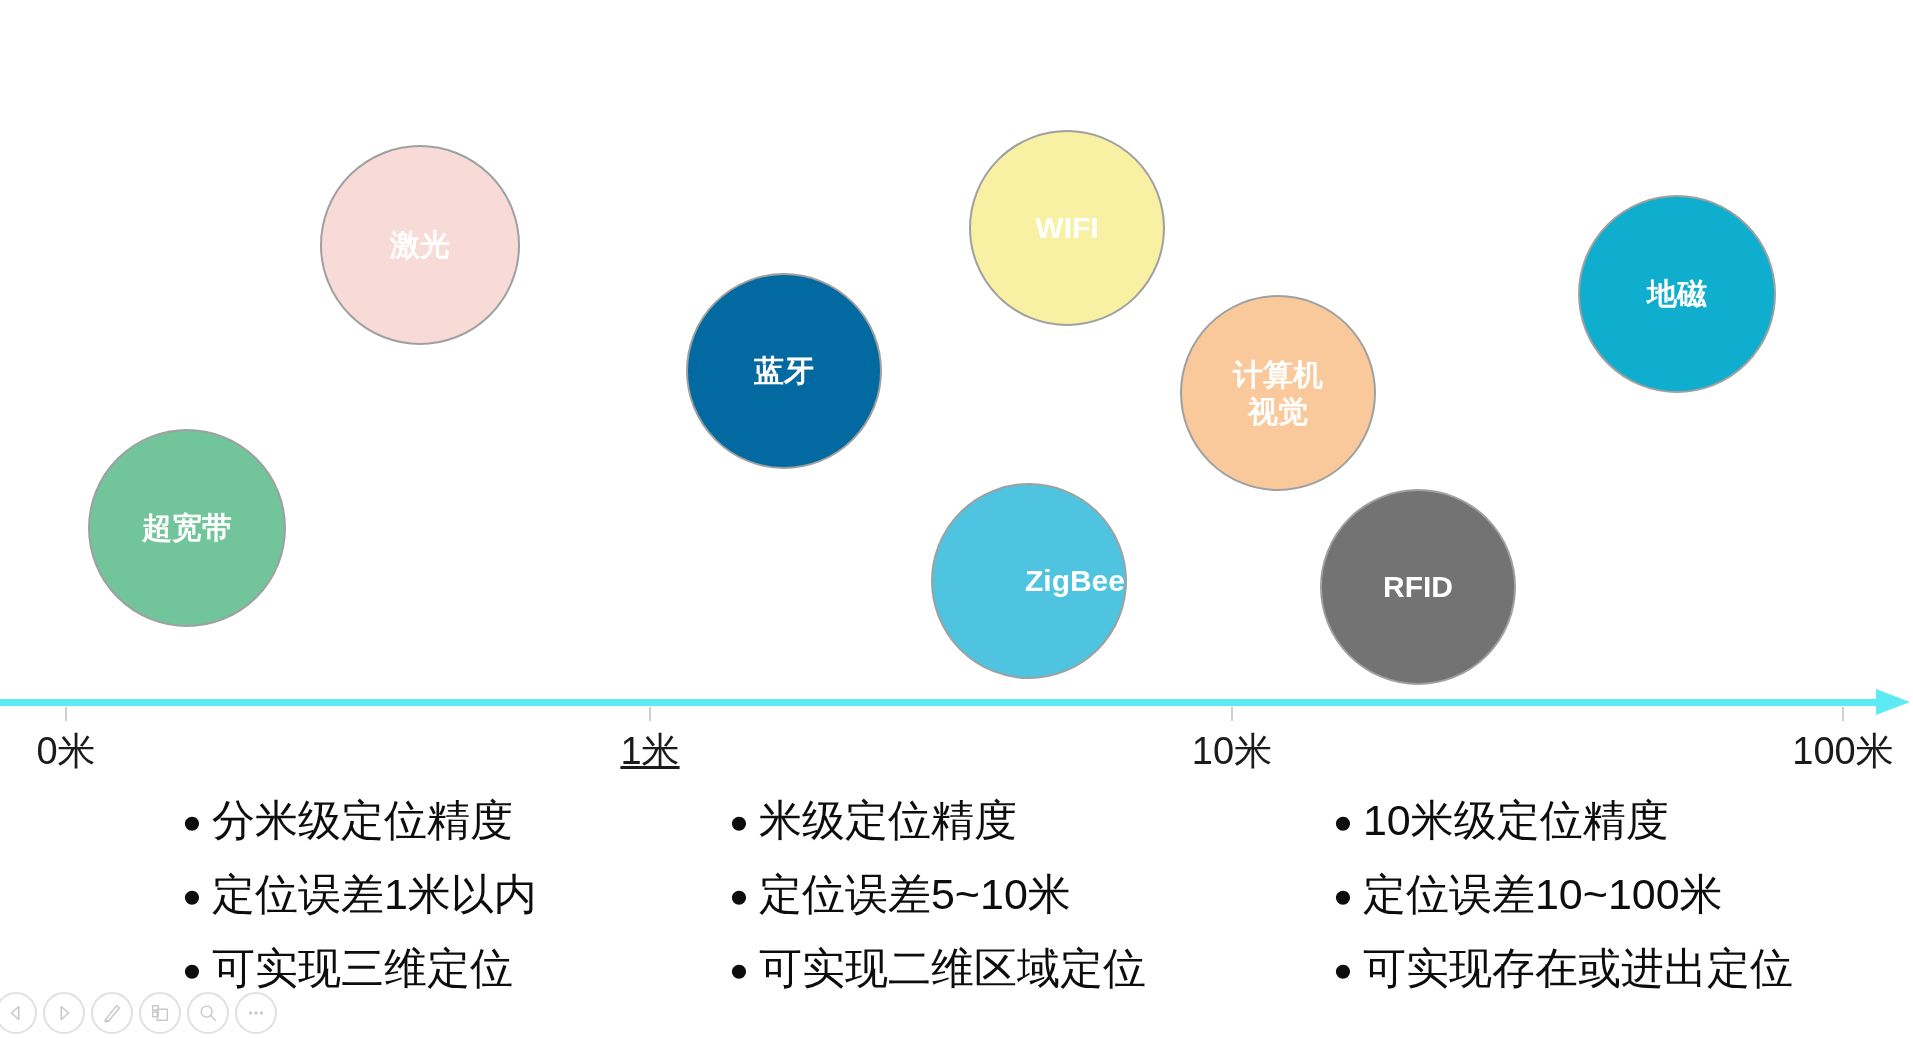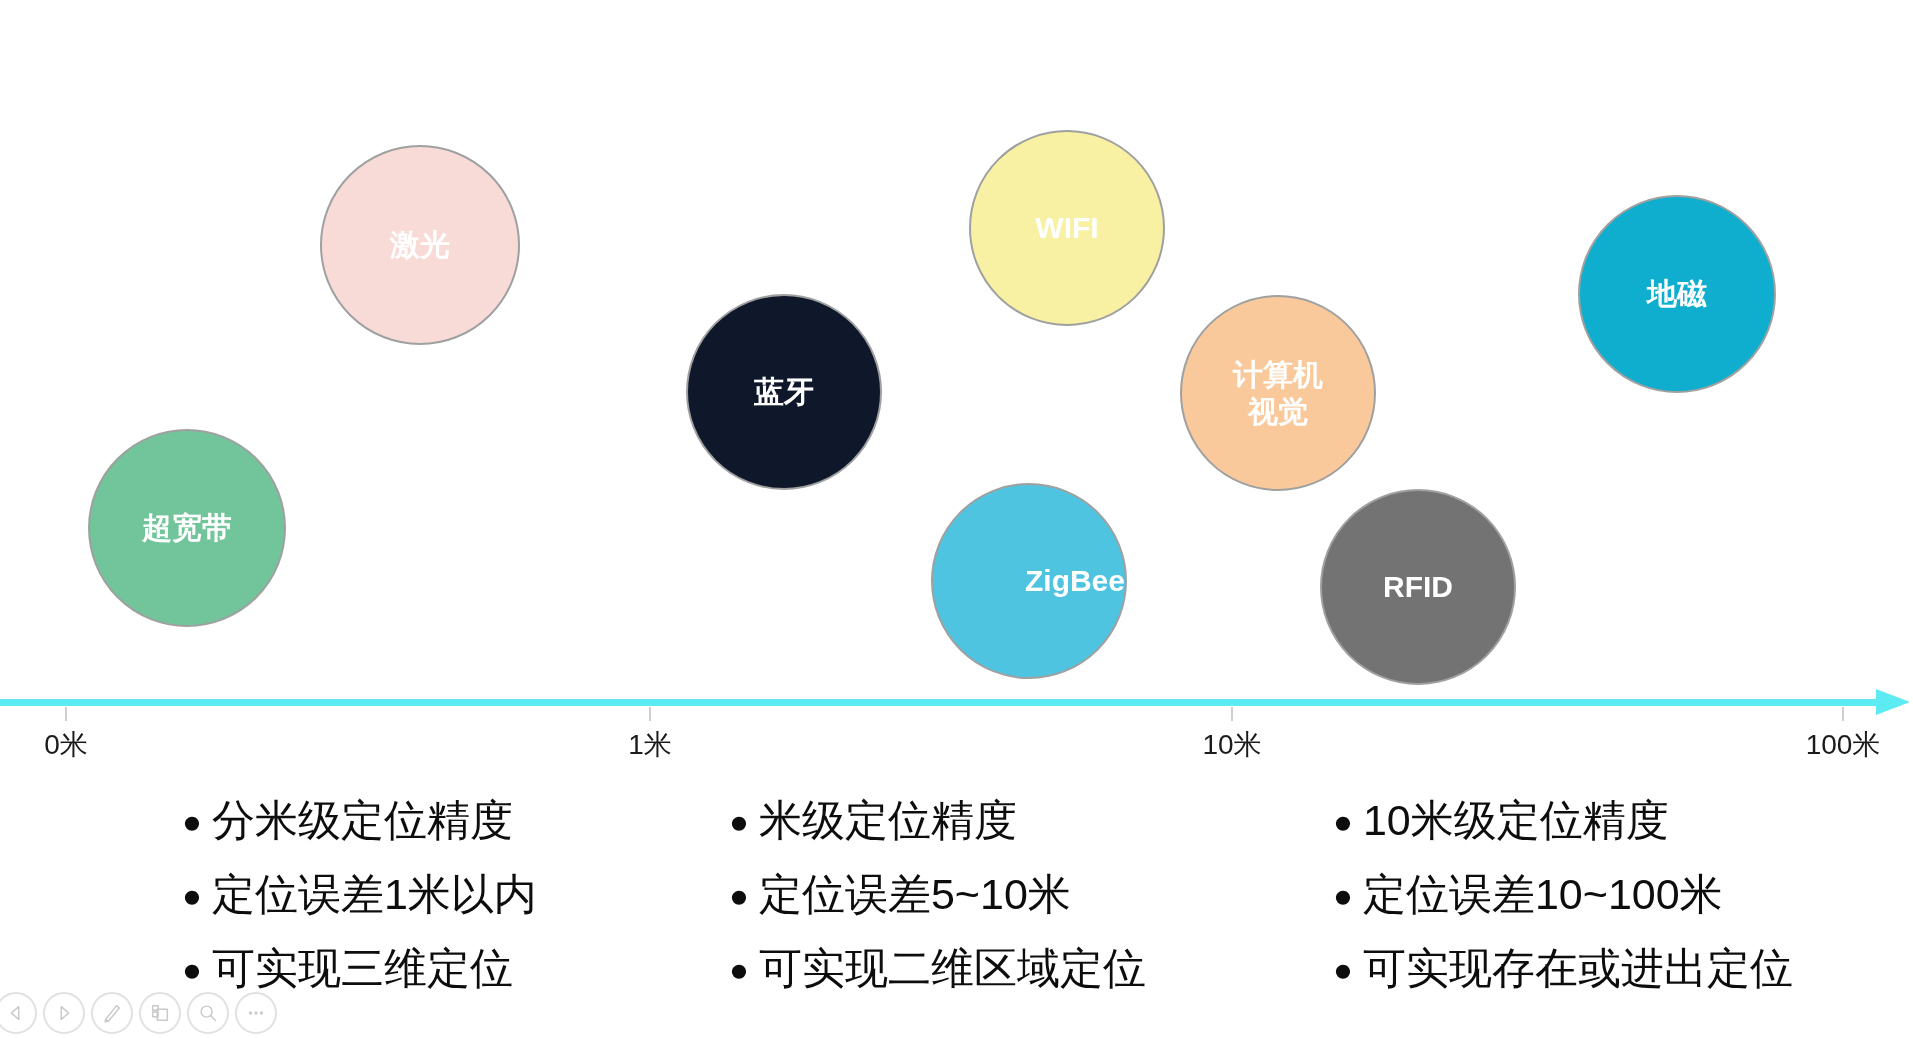--- a/index.html
+++ b/index.html
@@ -6,38 +6,38 @@
   .slide{position:relative;width:1913px;height:1038px;background:#ffffff;overflow:hidden;
          font-family:"Liberation Sans","DejaVu Sans",sans-serif;}
 
   
   .bubble{position:absolute;border-radius:50%;border:2px solid #9FA0A0;
           display:flex;align-items:center;justify-content:center;box-sizing:border-box;}
   .bubble .lbl{color:#ffffff;font-weight:bold;font-size:30px;text-align:center;line-height:1.25;}
   .b0{left:88px;top:429px;width:198px;height:198px;background:#72C59A;}
   .b1{left:320px;top:145px;width:200px;height:200px;background:#F8DBD7;}
   .b2{left:487px;top:434px;width:198px;height:198px;background:#4ACBE8;}
-  .b3{left:686px;top:294px;width:196px;height:196px;background:#0f172a;}
+  .b3{left:686px;top:273px;width:196px;height:196px;background:#0369a1;}
   .b4{left:969px;top:130px;width:196px;height:196px;background:#F8F0A3;}
   .b5{left:931px;top:483px;width:196px;height:196px;background:#4FC4E1;justify-content:flex-end;}
   .b6{left:1180px;top:295px;width:196px;height:196px;background:#FAC99B;}
   .b6 .lbl{width:100px;}
   .b7{left:1320px;top:489px;width:196px;height:196px;background:#737373;}
   .b8{left:1578px;top:195px;width:198px;height:198px;background:#0FAECE;}
 
   
   .axis-line{position:absolute;left:0;top:699px;width:1878px;height:7px;background:#5CEBF2;}
   .axis-arrow{position:absolute;left:1876px;top:689px;width:0;height:0;
               border-top:13px solid transparent;border-bottom:13px solid transparent;
               border-left:34px solid #5CEBF2;}
   .tick{position:absolute;top:707px;width:2px;height:14px;background:#CFCFCF;}
   .tk0{left:65px;} .tk1{left:649px;} .tk2{left:1231px;} .tk3{left:1842px;}
   .tick-label{position:absolute;top:726px;transform:translateX(-50%);
-              font-size:28px;color:#1b1b1b;white-space:nowrap;}
-  .tl0{left:66px;} .tl1{left:650px;} .tl2{left:1232px;} .tl3{left:1843px;}
+              font-size:38px;color:#1b1b1b;white-space:nowrap;}
+  .tl0{left:66px;} .tl1{left:650px;text-decoration:underline;} .tl2{left:1232px;} .tl3{left:1843px;}
 
   
   .legend-col{position:absolute;top:796px;}
   .lc0{left:182px;} .lc1{left:729px;} .lc2{left:1333px;}
   .li{display:flex;align-items:center;height:50px;margin-bottom:24px;
       font-size:43px;color:#0d0d0d;white-space:nowrap;}
   .li .dot{font-size:33px;margin-right:10px;line-height:1;}
 
   
   .toolbar{position:absolute;left:-5px;top:992px;display:flex;gap:6px;}

